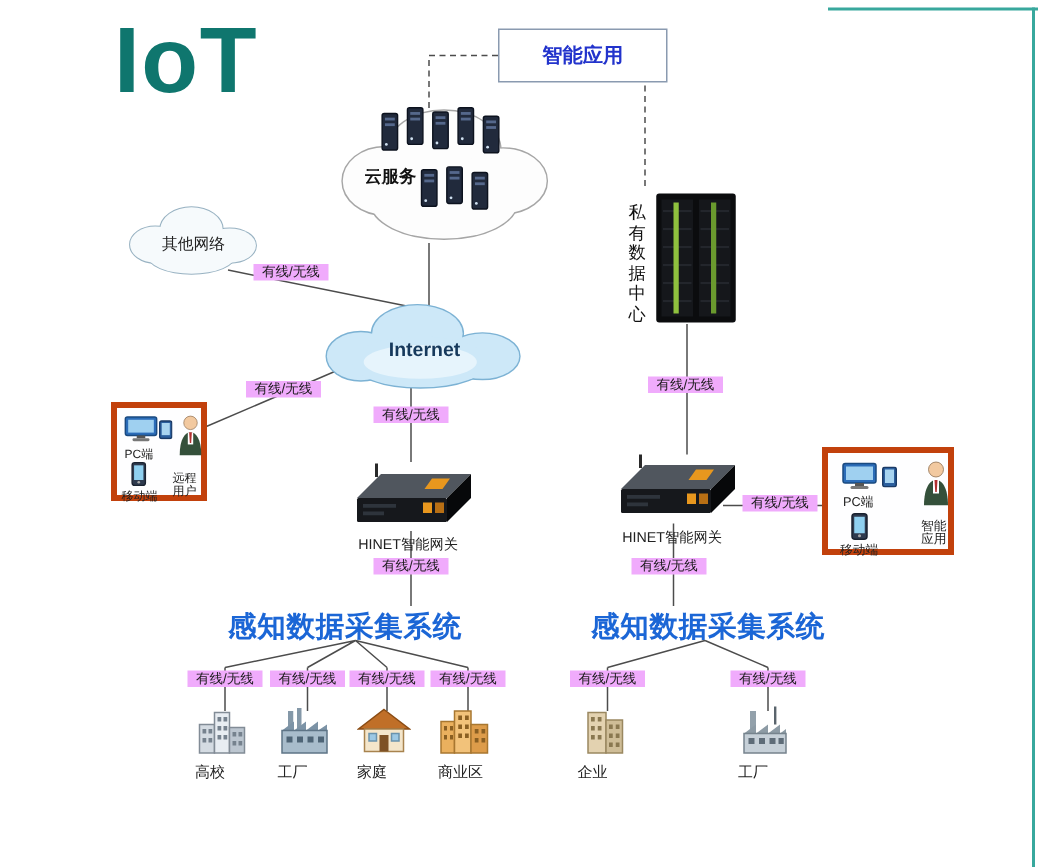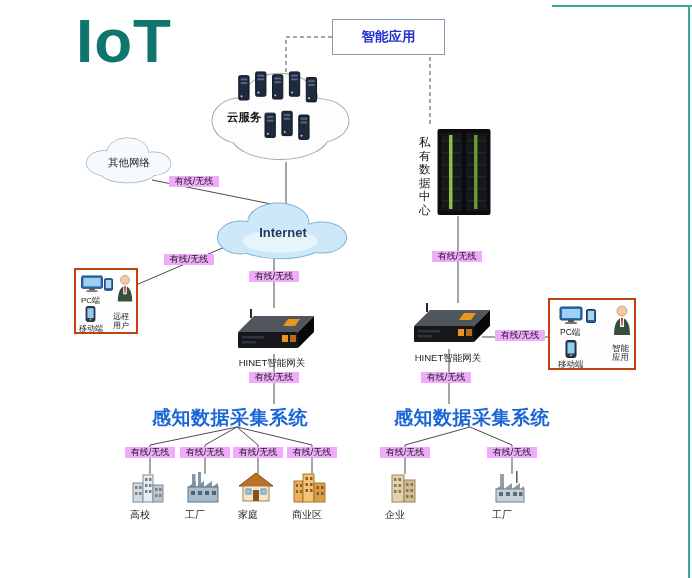--- a/index.html
+++ b/index.html
@@ -16,21 +16,21 @@
   .cloud-svg { position:absolute; left:0; top:0; width:100%; height:100%; }
   .cloud-label-mid { position:absolute; font-size:11.5px; font-weight:600; color:#111; }
   .internet-label { position:absolute; inset:0; display:flex; align-items:center; justify-content:center;
                     font-size:13px; font-weight:600; color:#16395c; padding-top:6px; }
   .othernet-label { position:absolute; inset:0; display:flex; align-items:center; justify-content:center;
                     font-size:10.5px; color:#222; padding-top:8px; }
   .wire-label { position:absolute; z-index:3; font-size:9px; color:#1a1a1a; background:#f0abfc;
                 width:50px; text-align:center; line-height:11px; }
   .heading { font-size:19px; font-weight:bold; color:#1b66d6; text-align:center; letter-spacing:0.5px; }
   .gw-label { font-size:9.5px; color:#222; text-align:center; }
-  .ubox { border:2px solid #c2410c; background:#fefeff; }
+  .ubox { border:4px solid #c2410c; background:#fefeff; }
   .tiny { position:absolute; font-size:8px; color:#222; line-height:9px; }
   .vtext { font-size:11.5px; color:#111; width:13px; word-break:break-all; line-height:13.5px; }
   .site { text-align:left; width:40px; }
   .site-label { font-size:10px; color:#222; margin-top:1px; line-height:11px; }
   .teal { position:absolute; background:#38a89d; z-index:2; }
 </style>
 </head>
 <body>
 
 <div class="canvas">
@@ -54,21 +54,21 @@
 
   <div class="teal" style="left:552px;top:5px;width:140px;height:2px"></div>
   <div class="teal" style="left:688px;top:5px;width:2px;height:573px"></div>
 
   <div class="comp logo" style="left:76px;top:10px">IoT</div>
 
   <div class="comp app-box" style="left:332px;top:19px;width:113px;height:36px">
     <span>智能应用</span>
   </div>
 
-  <div class="comp" style="left:205px;top:66px;width:150px;height:98px">
+  <div class="comp" style="left:221px;top:66px;width:150px;height:98px">
     <svg class="cloud-svg" viewBox="0 0 160 104">
       <g stroke="#a6a6a6" stroke-width="2" fill="#fdfdfd">
         <ellipse cx="38" cy="58" rx="30" ry="24"></ellipse>
           <ellipse cx="80" cy="36" rx="40" ry="28"></ellipse>
         <ellipse cx="122" cy="58" rx="31" ry="23"></ellipse>
           <ellipse cx="80" cy="73" rx="52" ry="26"></ellipse>
       </g>
       <g fill="#fdfdfd">
         <ellipse cx="38" cy="58" rx="30" ry="24"></ellipse>
           <ellipse cx="80" cy="36" rx="40" ry="28"></ellipse>

